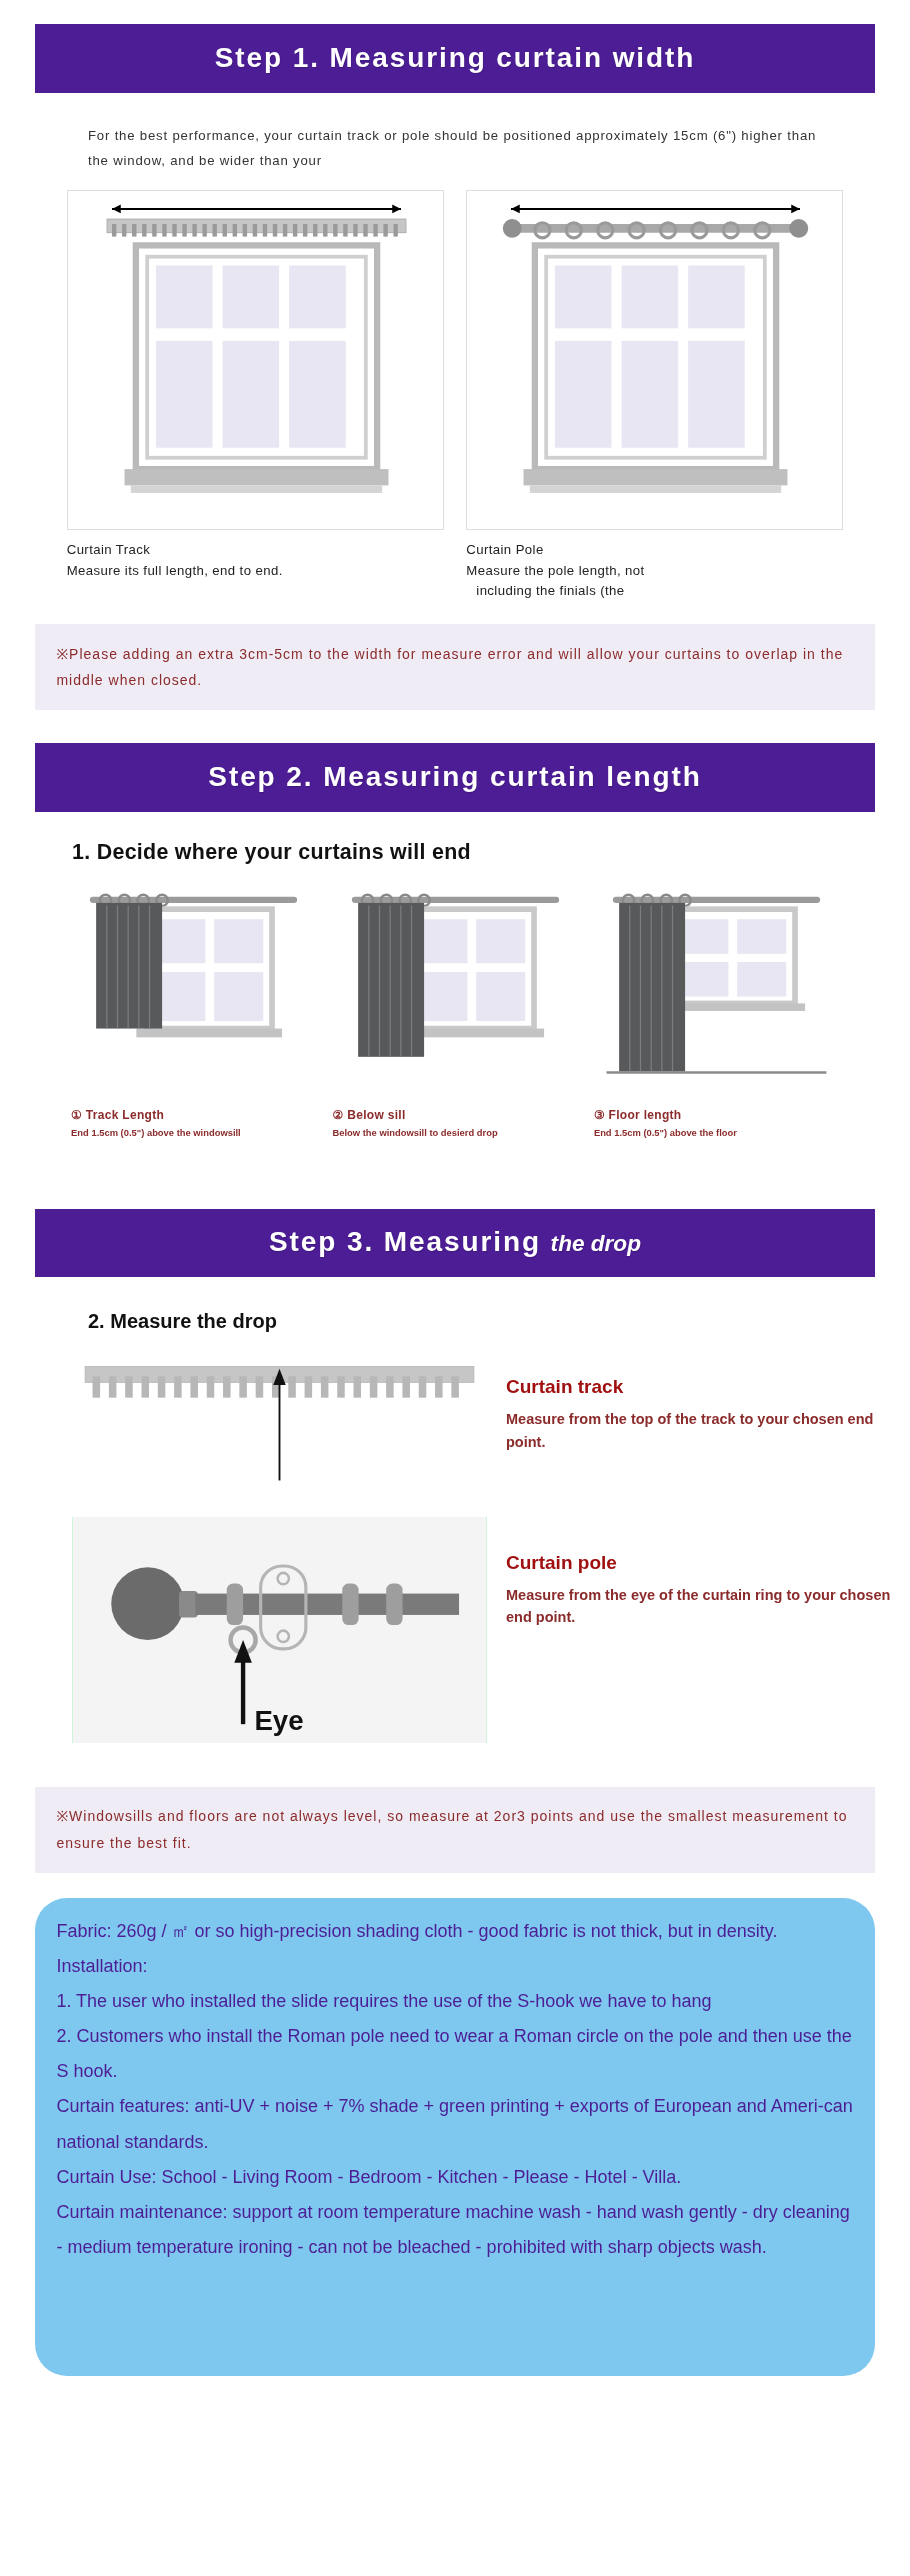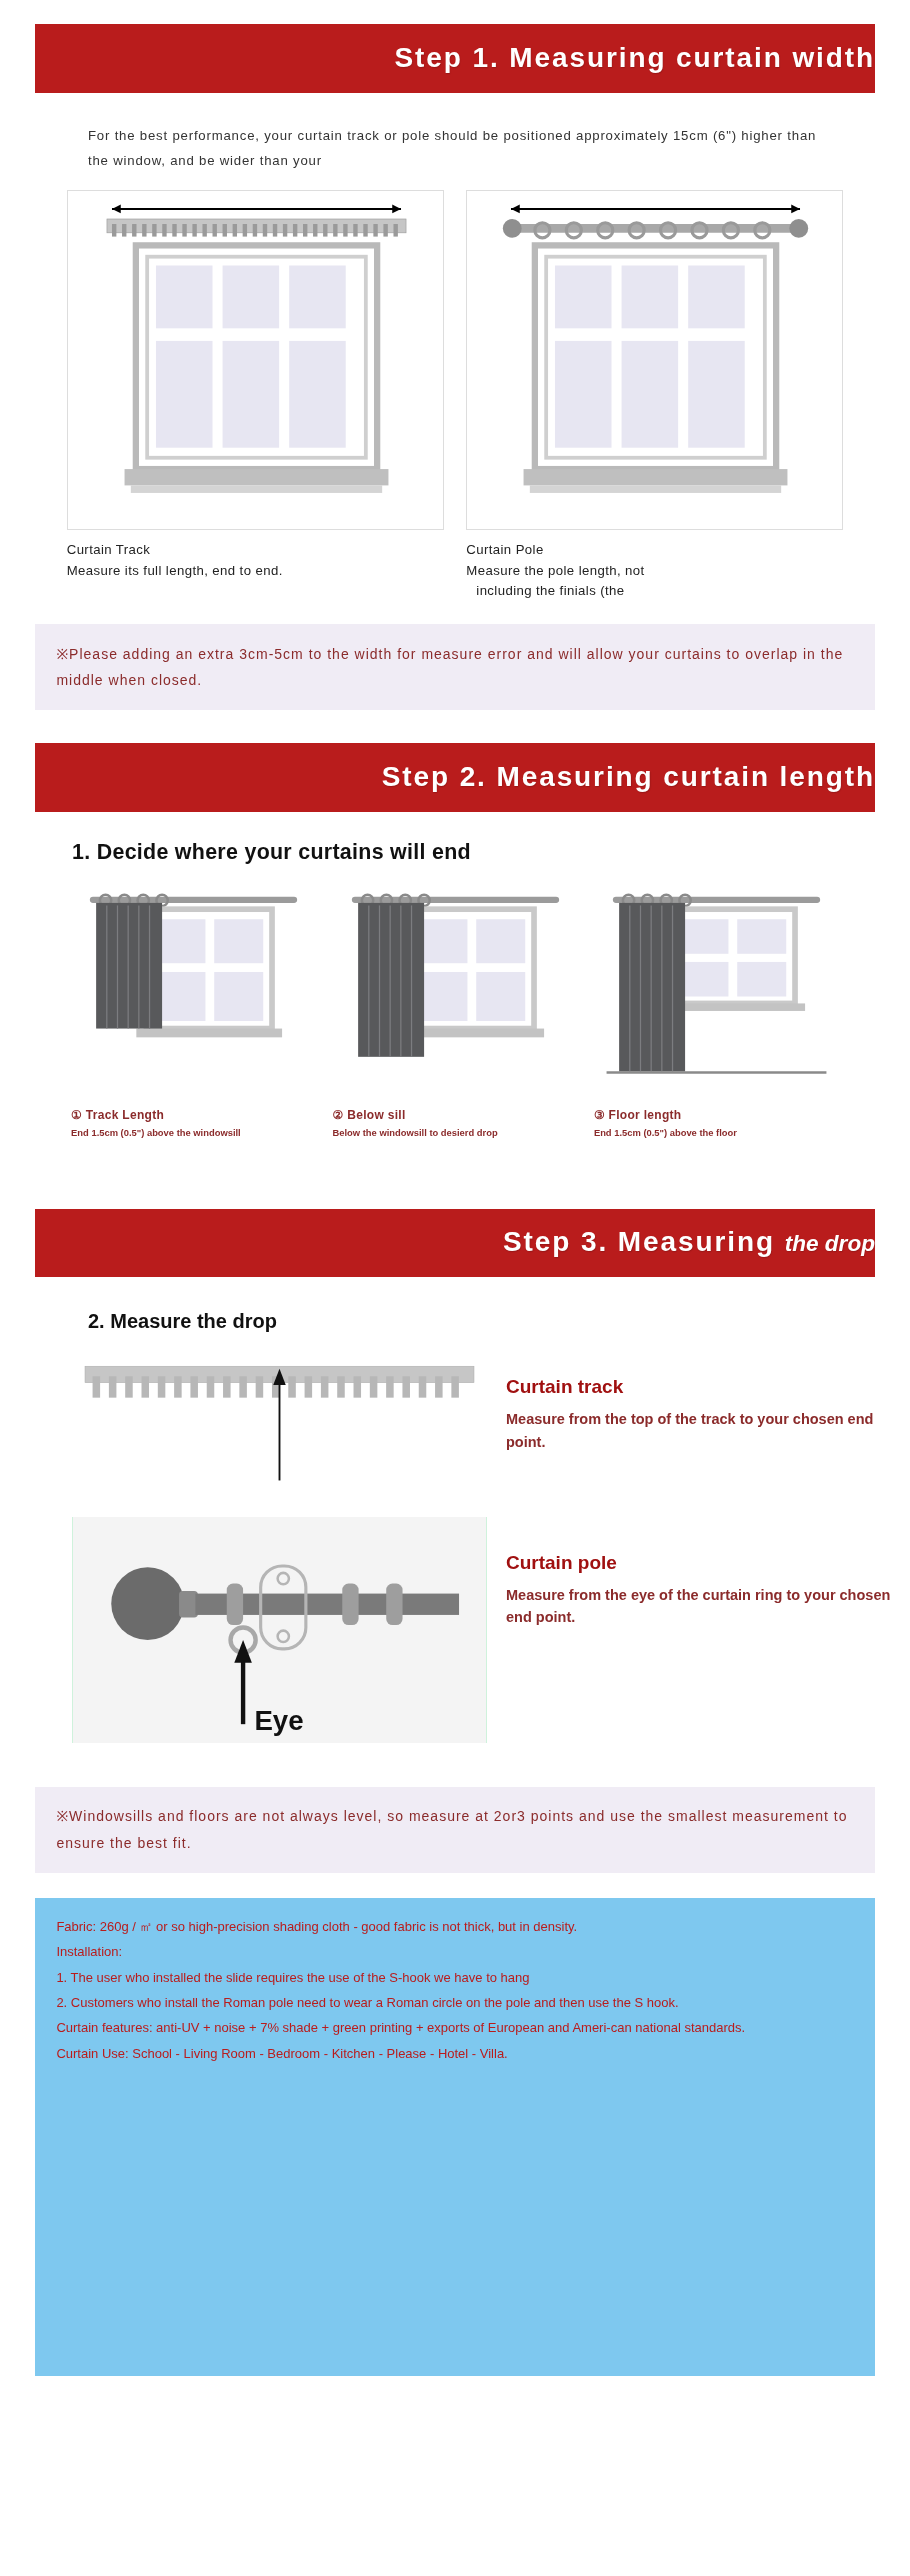--- a/index.html
+++ b/index.html
@@ -11,23 +11,23 @@
     color: #333;
   }
   .page {
     width: 910px;
     min-height: 2576px;
     position: relative;
     padding: 0;
   }
   
   .banner {
-    background: #b91c1c;
+    background: #4c1d95;
     color: #ffffff;
-    text-align: right;
+    text-align: center;
     font-size: 28px;
     font-weight: bold;
     letter-spacing: 1.9px;
     padding: 17.6px 0 19px 0;
     margin: 0 35px;
     text-shadow: 0.6px 0.6px 1.3px rgba(0,0,0,0.18);
   }
   .banner-1 { margin-top: 24px; }
   .banner-3 .small { font-size: 22.6px; letter-spacing: 0px; font-style: italic;}
   
@@ -141,25 +141,26 @@
   .pole-img {
     width: 415px; height: 226px;
     background: #86efac;
     position: relative;
   }
   .pole-txt { margin-left: 19px; padding-top: 35px; }
   
   .desc {
     margin: 25px 35px 0 35px;
     background: #7ec8ef;
-    color: #b91c1c;
-    font-size: 13px;
+    color: #4c1d95;
+    font-size: 18px;
     line-height: 1.95;
     padding: 16.4px 21.4px 25px 21.4px;
     min-height: 478px;
+    border-radius: 32px;
   }
   .desc p { margin: 0; }
   
   svg { display: block; }
 </style>
 </head>
 <body>
 
 <div class="page">
 
@@ -455,16 +456,17 @@
 
   <div class="notice" style="margin-top:44px">※Windowsills and floors are not always level, so measure at 2or3 points and use the smallest measurement to ensure the best fit.</div>
 
   <div class="desc">
     <p>Fabric: 260g /  ㎡ or so high-precision shading cloth - good fabric is not thick, but in density.</p>
     <p>Installation:</p>
     <p>1. The user who installed the slide requires the use of the S-hook we have to hang</p>
     <p>2. Customers who install the Roman pole need to wear a Roman circle on the pole and then use the S hook.</p>
     <p>Curtain features: anti-UV + noise + 7% shade + green printing + exports of European and Ameri-can national standards.</p>
     <p>Curtain Use: School - Living Room - Bedroom - Kitchen - Please - Hotel - Villa.</p>
+    <p>Curtain maintenance: support at room temperature machine wash - hand wash gently - dry cleaning - medium temperature ironing - can not be bleached - prohibited with sharp objects wash.</p>
   </div>
 
 </div>
 
 
 </body></html>

